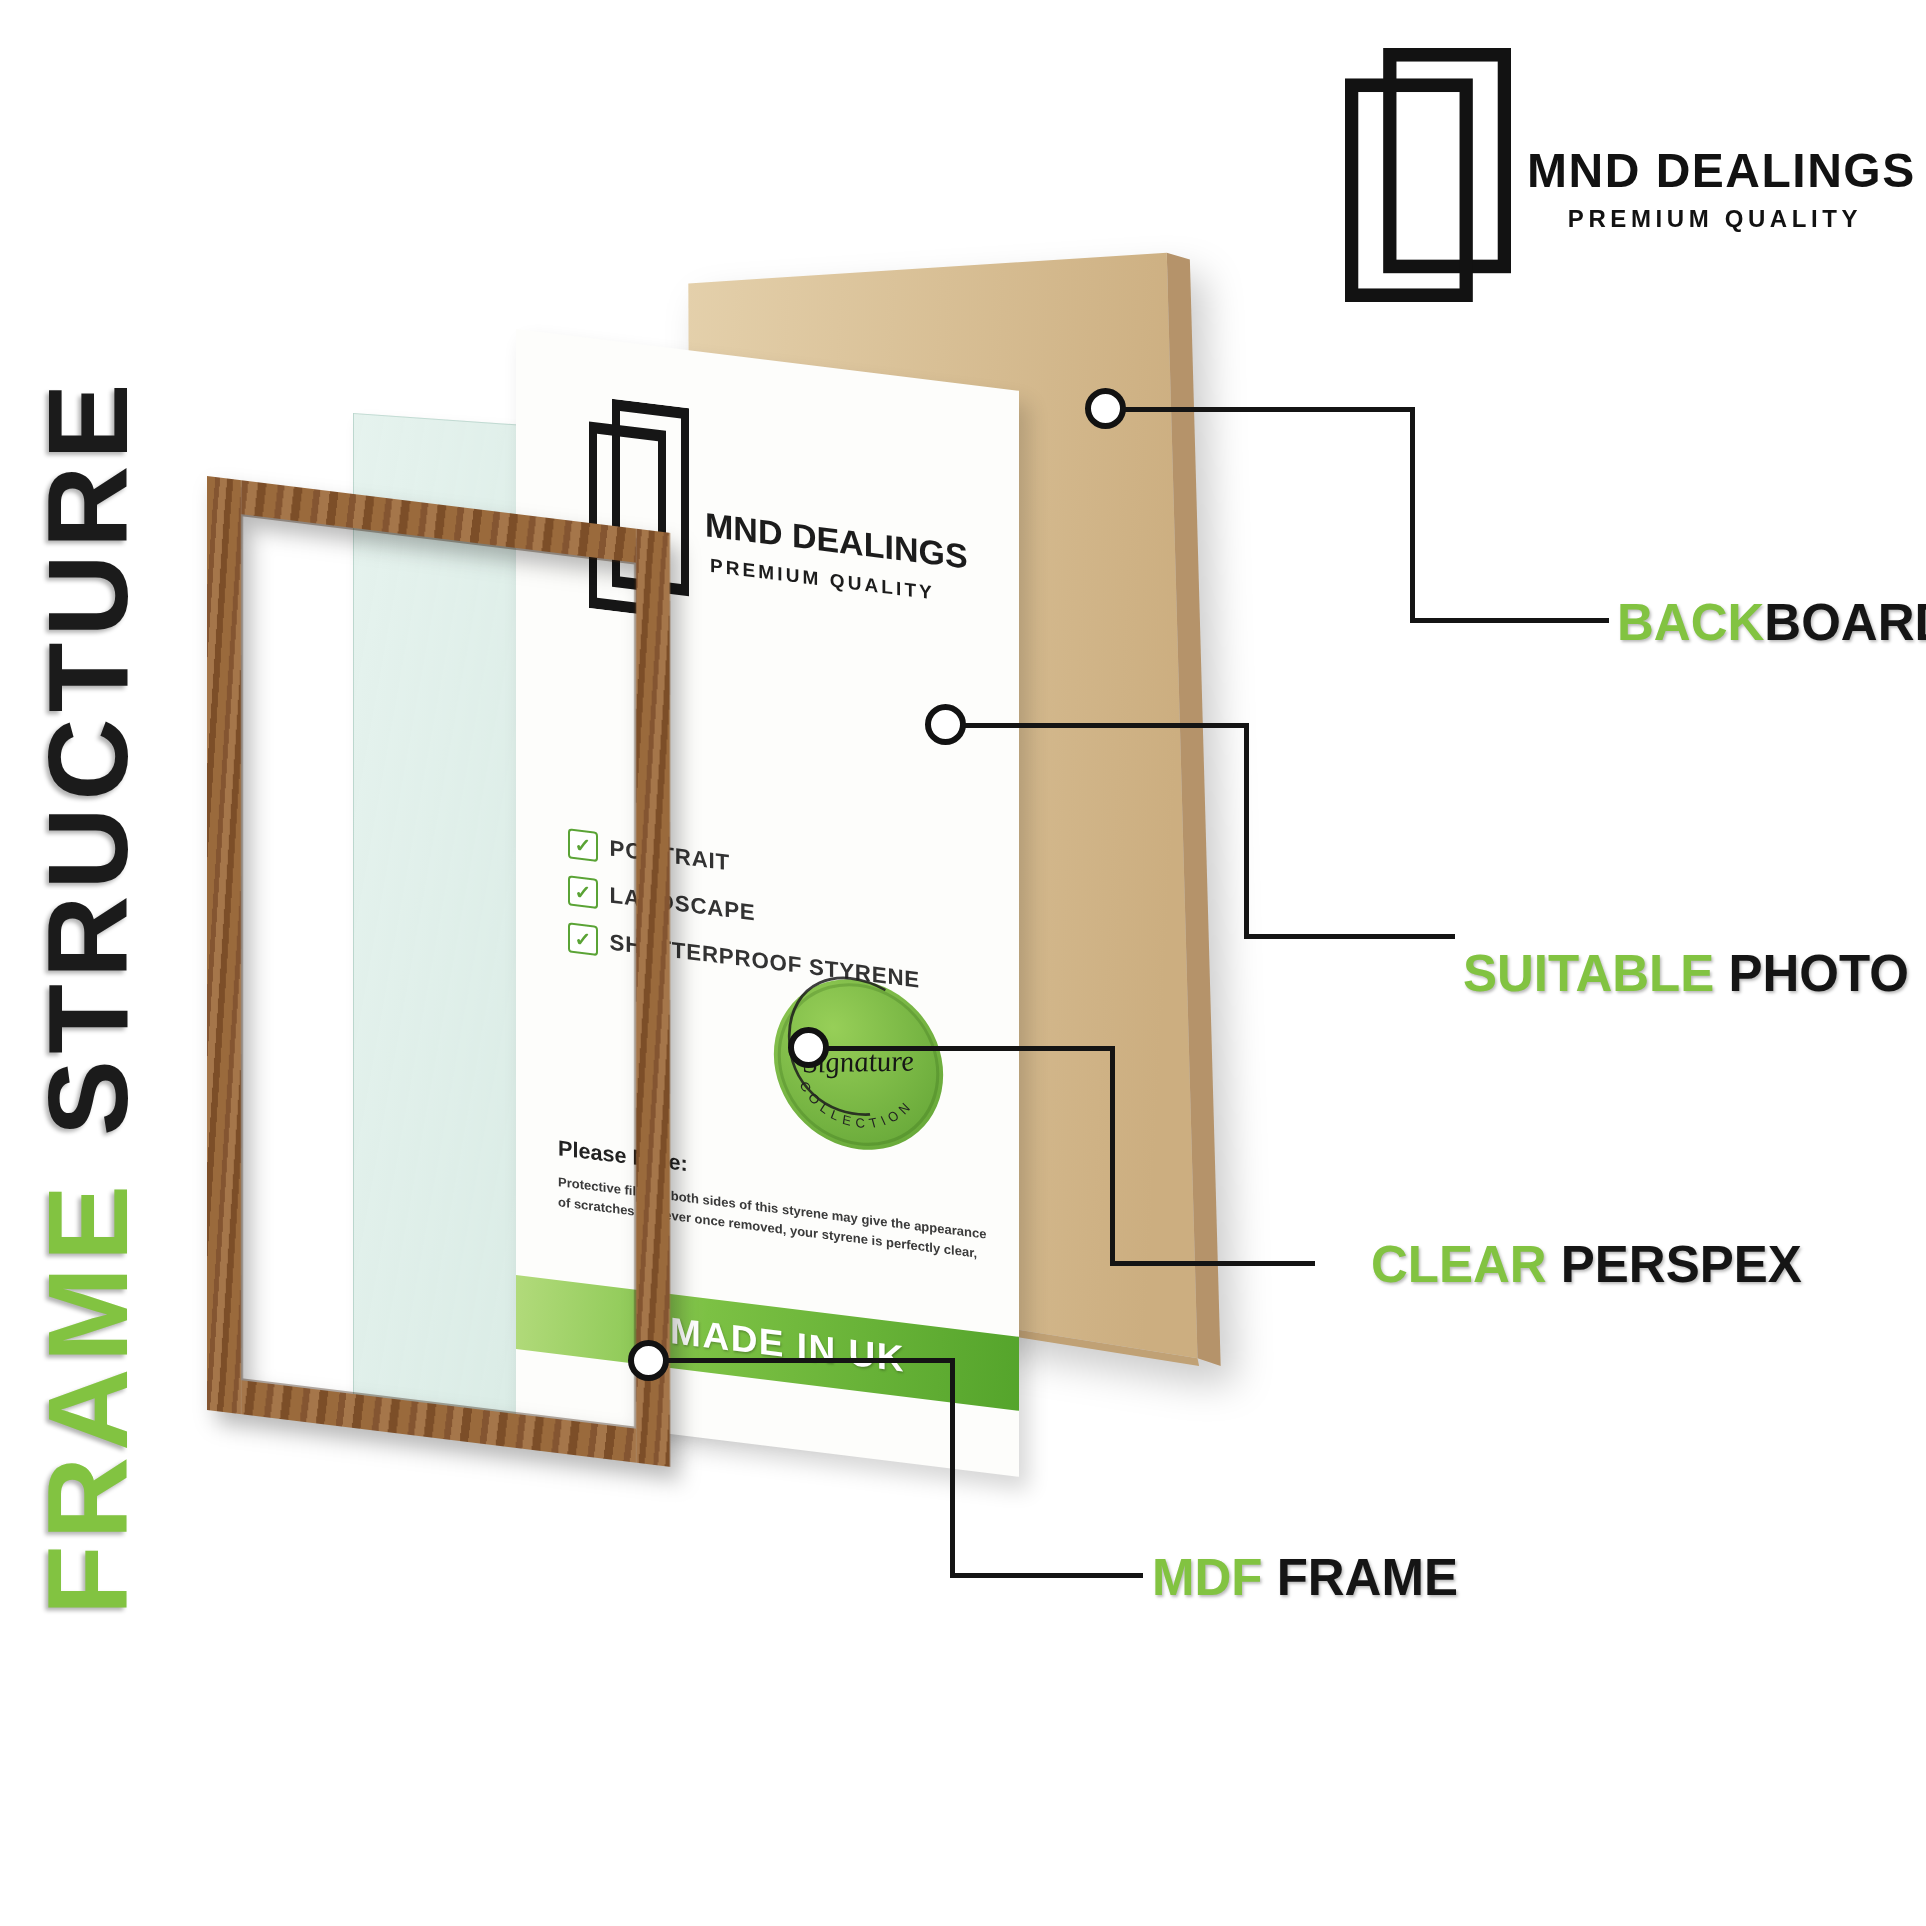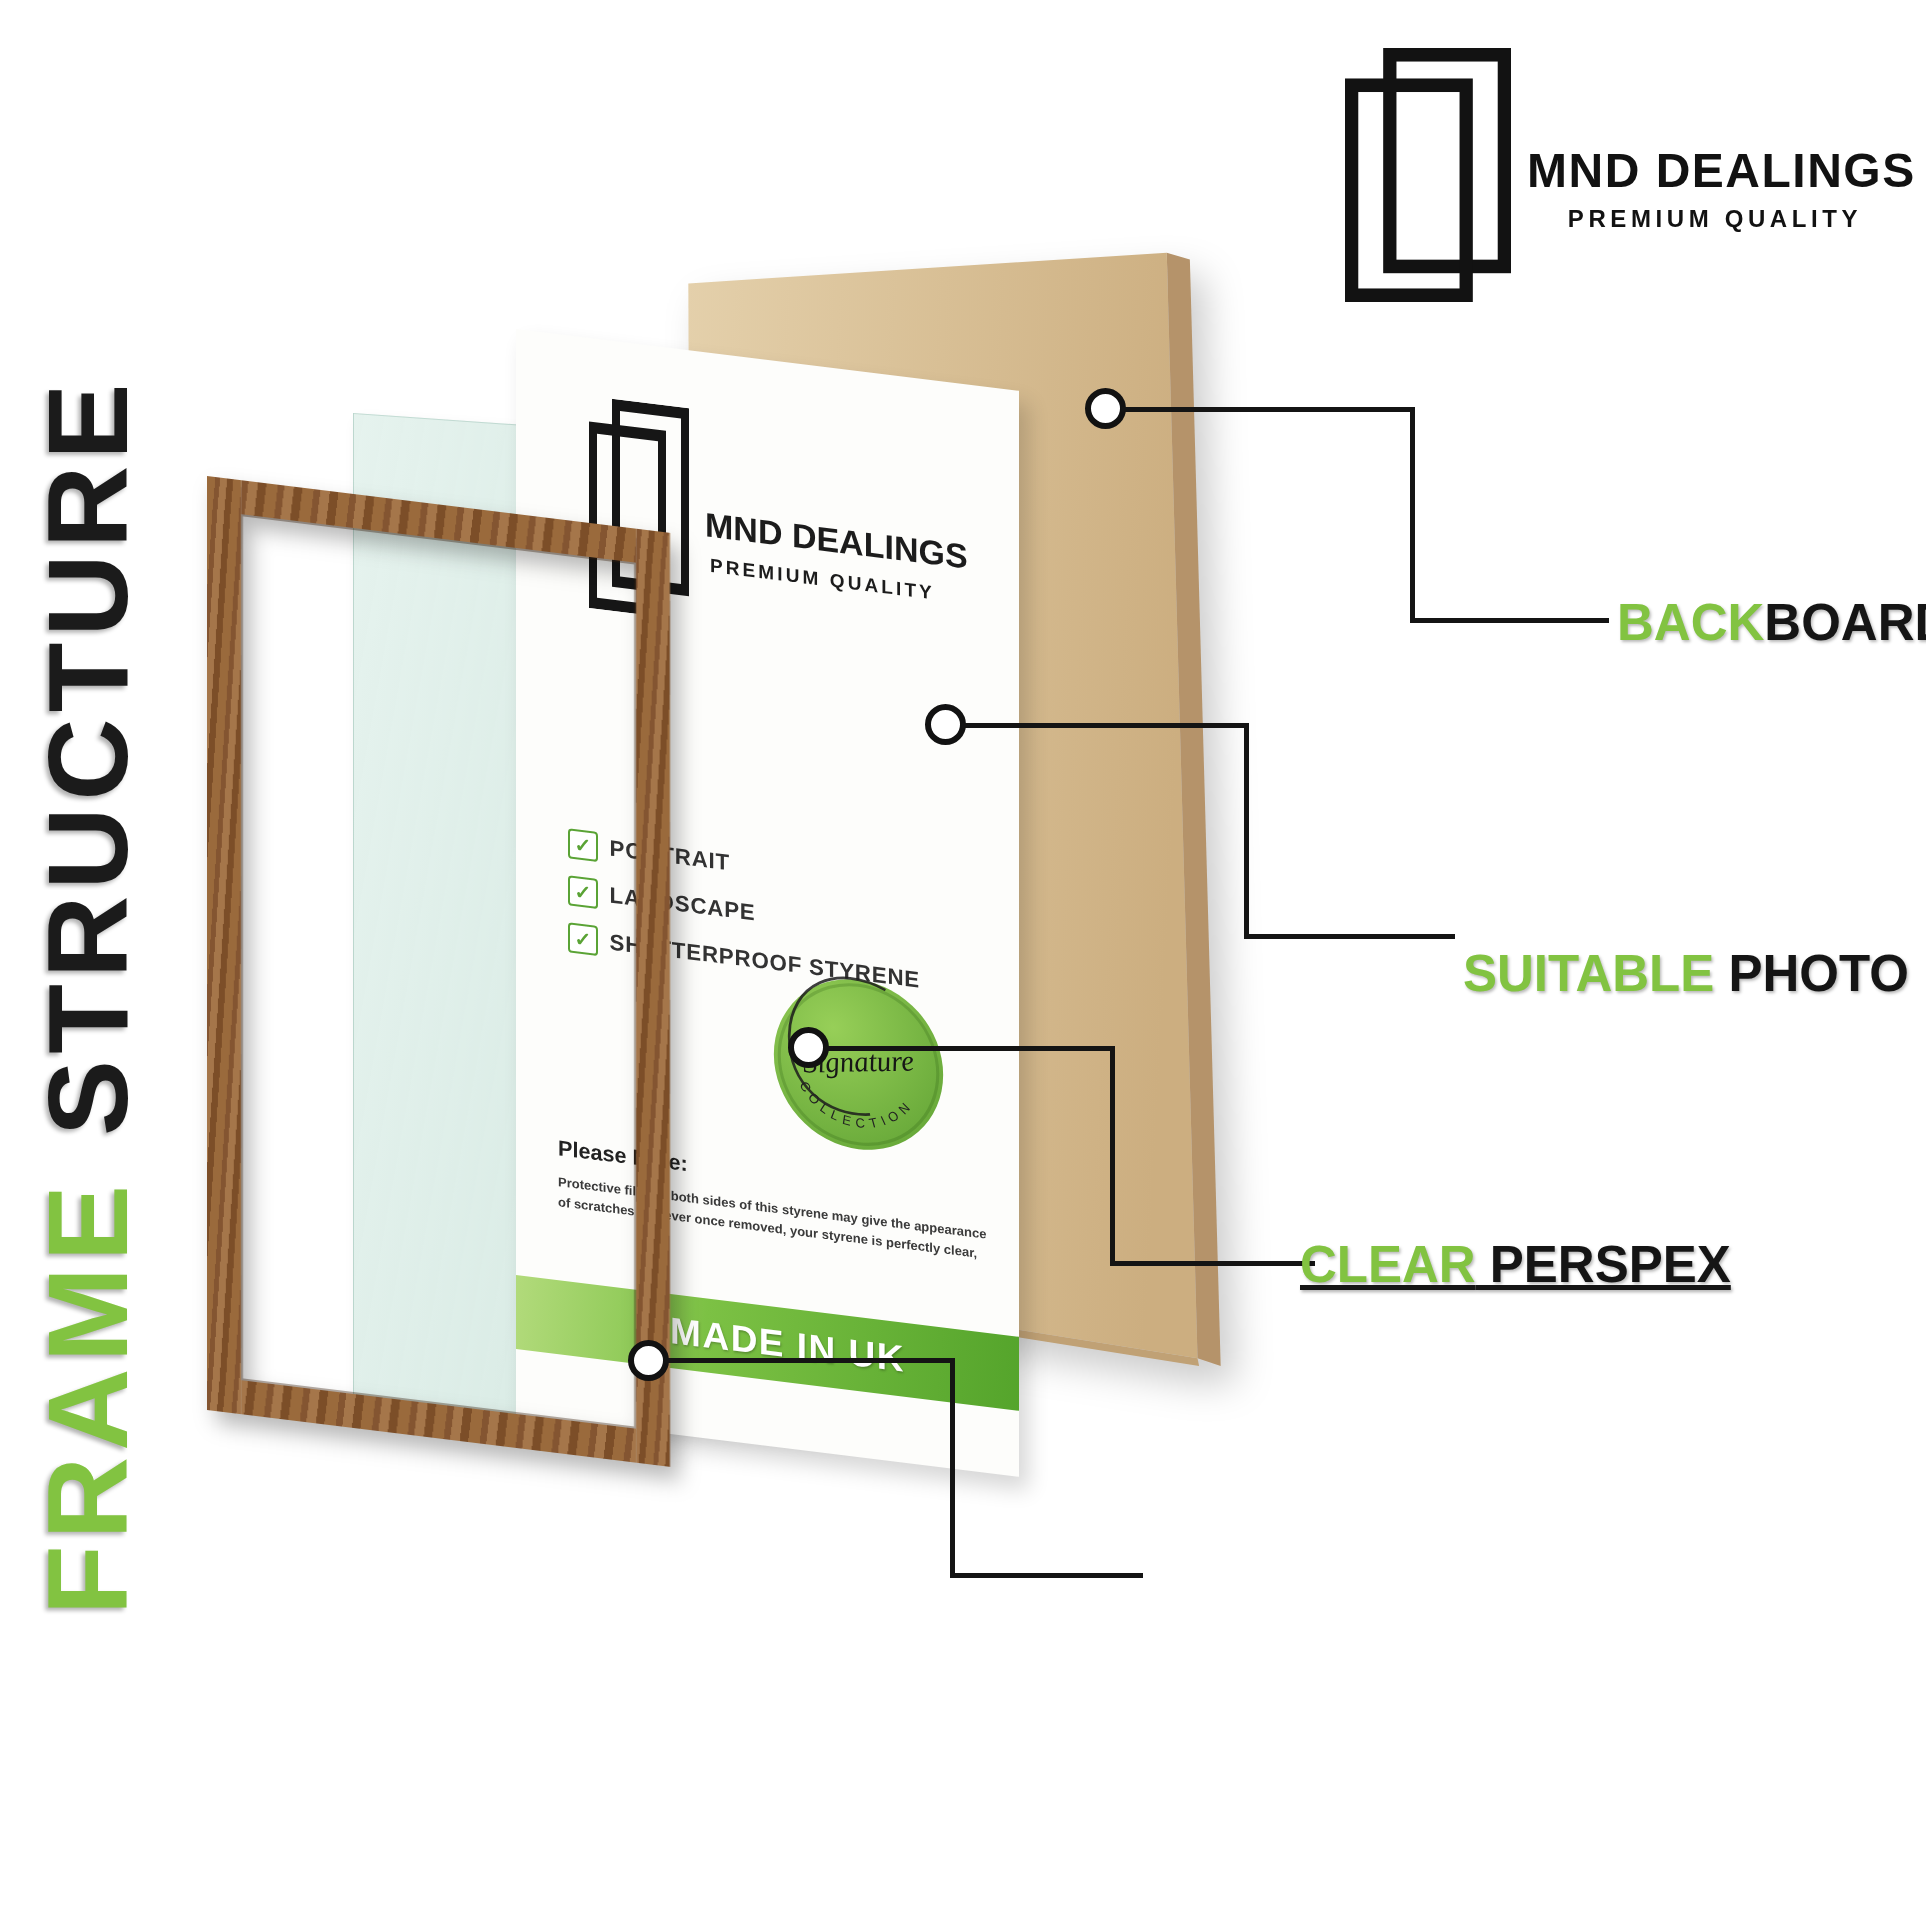--- a/index.html
+++ b/index.html
@@ -175,24 +175,27 @@
     <div class="seg seg-v" style="left:1244px;top:723px;height:216px;"></div>
     <div class="seg seg-h" style="left:1244px;top:934px;width:211px;"></div>
     <div class="callout-label" style="left:1463px;top:944px;">
       <span class="lbl-accent">SUITABLE</span><span class="lbl-rest"> PHOTO</span>
     </div>
 
     <div class="dot" style="left:788px;top:1027px;"></div>
     <div class="seg seg-h" style="left:824px;top:1046px;width:288px;"></div>
     <div class="seg seg-v" style="left:1110px;top:1046px;height:217px;"></div>
     <div class="seg seg-h" style="left:1110px;top:1261px;width:205px;"></div>
-    <div class="callout-label" style="left:1300px;top:1235px;text-decoration:underline;">
+    <div class="callout-label" style="left:1371px;top:1235px;">
       <span class="lbl-accent">CLEAR</span><span class="lbl-rest"> PERSPEX</span>
     </div>
 
     <div class="dot" style="left:628px;top:1340px;"></div>
     <div class="seg seg-h" style="left:664px;top:1358px;width:288px;"></div>
     <div class="seg seg-v" style="left:950px;top:1358px;height:217px;"></div>
     <div class="seg seg-h" style="left:950px;top:1573px;width:193px;"></div>
+    <div class="callout-label" style="left:1152px;top:1548px;">
+      <span class="lbl-accent">MDF</span><span class="lbl-rest"> FRAME</span>
+    </div>
 
   </div>
 </div>
 
 
 </body></html>

